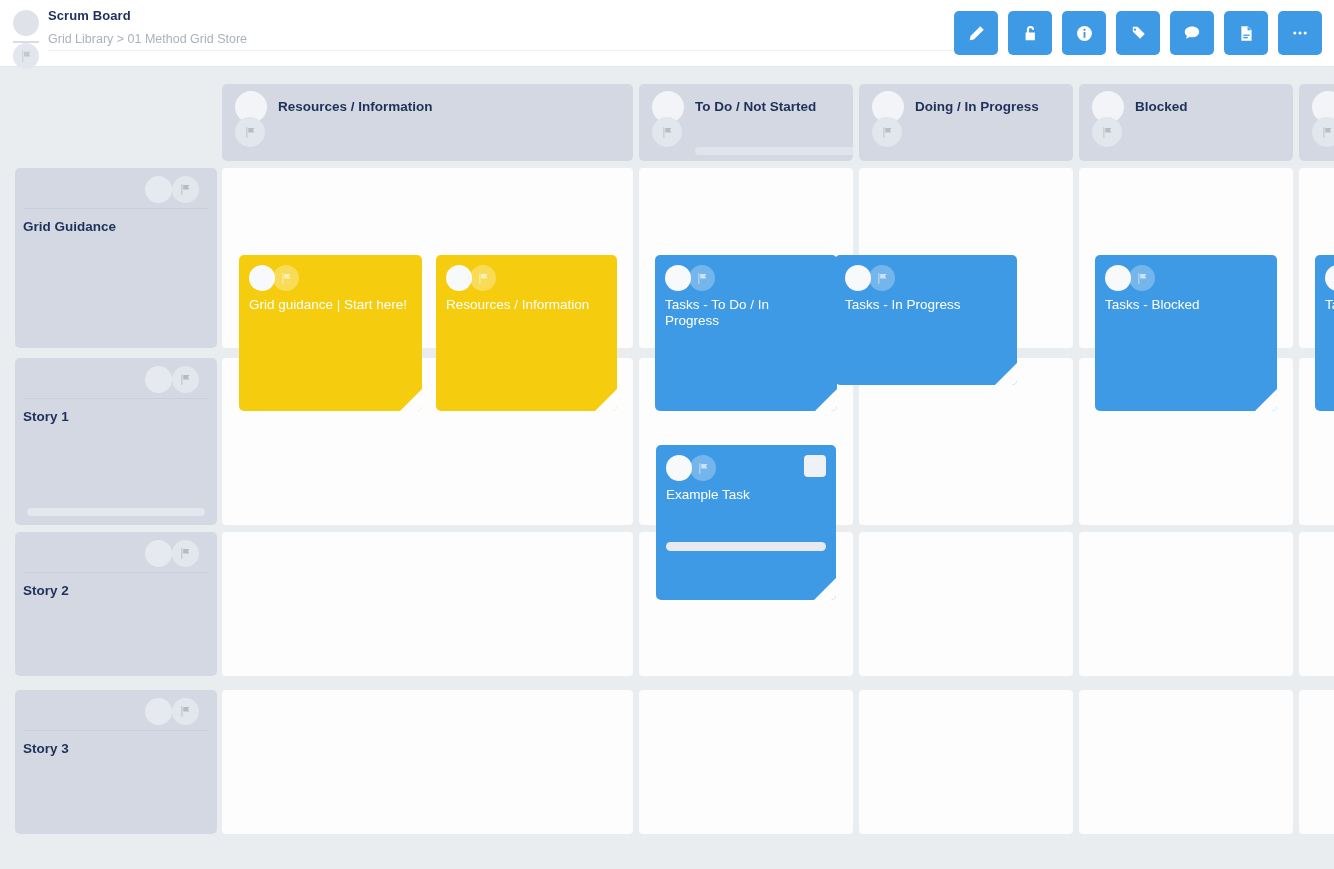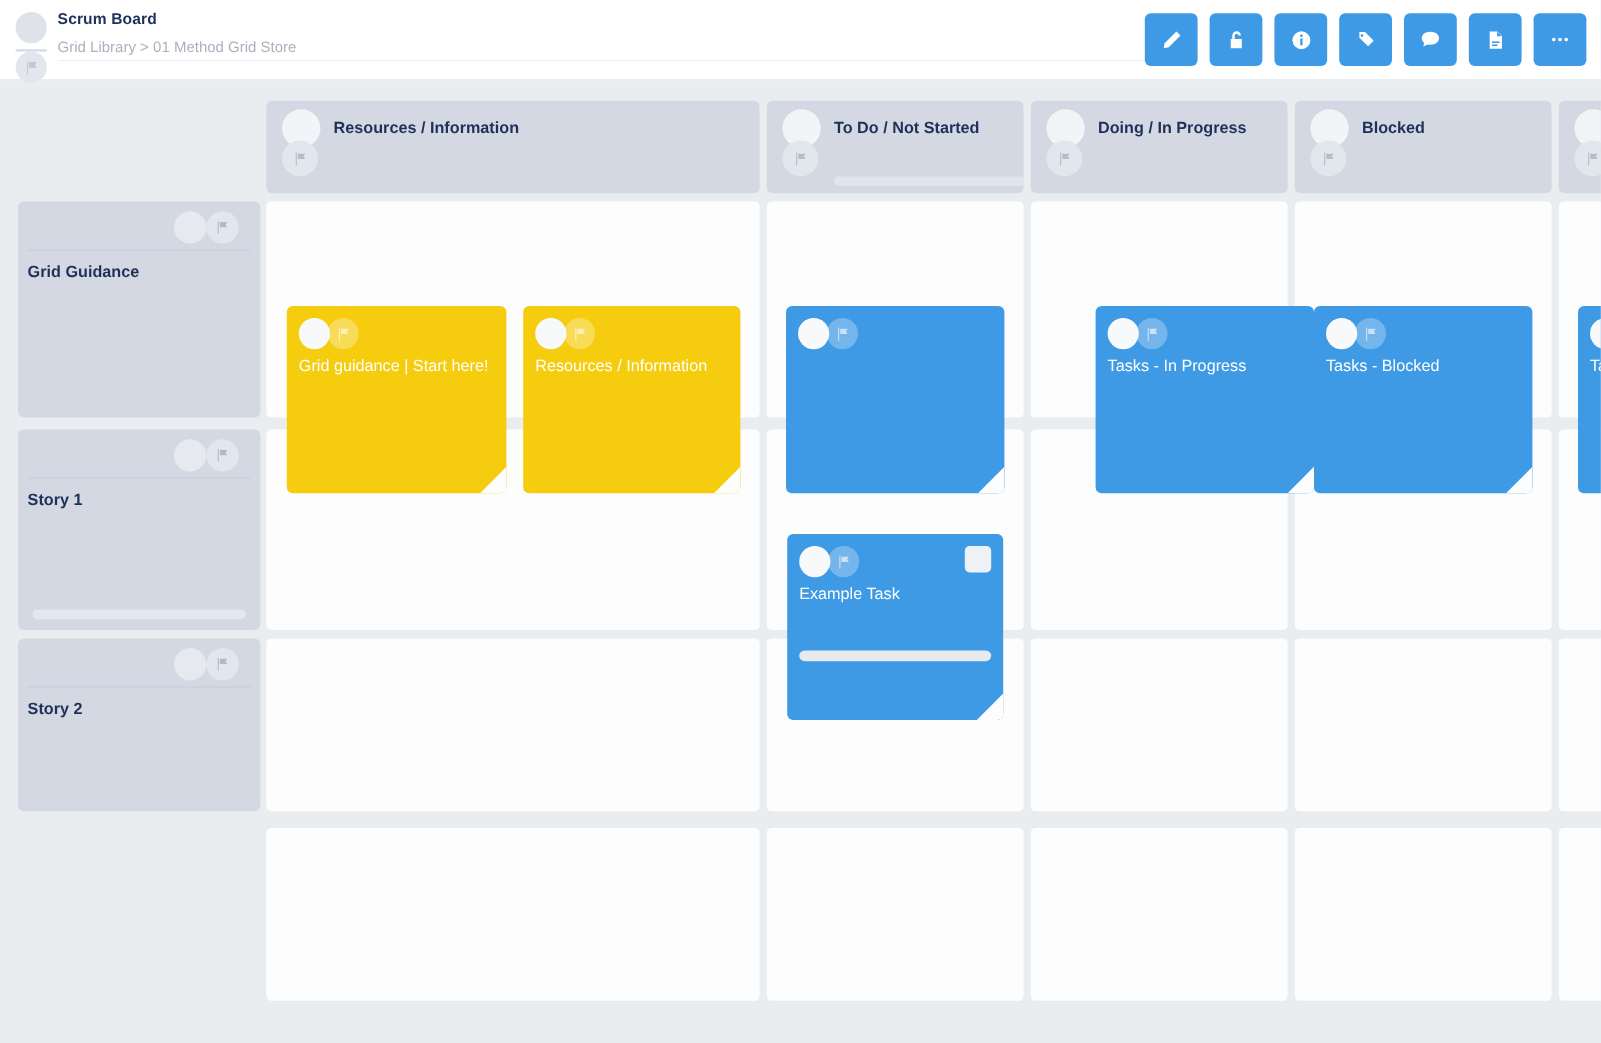--- a/index.html
+++ b/index.html
@@ -432,20 +432,32 @@
       <div class="rh-icons">
         <div class="rh-circle"></div>
         <div class="rh-flag">
           <svg width="13" height="13" viewBox="0 0 16 16">
             <path fill="#8d95a5" d="M3 1.4h1.1v13.2H3zM5.2 2.5h7.6l-1.8 2.7 1.8 2.7H5.2z"></path>
           </svg>
         </div>
       </div>
       <div class="rh-rule"></div>
       <div class="rh-title">Story 2</div>
+    </div>
+    <div class="row-head" style="top: 623px; height: 144px;">
+      <div class="rh-icons">
+        <div class="rh-circle"></div>
+        <div class="rh-flag">
+          <svg width="13" height="13" viewBox="0 0 16 16">
+            <path fill="#8d95a5" d="M3 1.4h1.1v13.2H3zM5.2 2.5h7.6l-1.8 2.7 1.8 2.7H5.2z"></path>
+          </svg>
+        </div>
+      </div>
+      <div class="rh-rule"></div>
+      <div class="rh-title">Story 3</div>
     </div>
     <div class="cell" style="left: 222px; top: 101px; width: 411px; height: 180px;"></div>
     <div class="cell" style="left: 639px; top: 101px; width: 214px; height: 180px;"></div>
     <div class="cell" style="left: 859px; top: 101px; width: 214px; height: 180px;"></div>
     <div class="cell" style="left: 1079px; top: 101px; width: 214px; height: 180px;"></div>
     <div class="cell" style="left: 1299px; top: 101px; width: 214px; height: 180px;"></div>
     <div class="cell" style="left: 222px; top: 291px; width: 411px; height: 167px;"></div>
     <div class="cell" style="left: 639px; top: 291px; width: 214px; height: 167px;"></div>
     <div class="cell" style="left: 859px; top: 291px; width: 214px; height: 167px;"></div>
     <div class="cell" style="left: 1079px; top: 291px; width: 214px; height: 167px;"></div>
@@ -486,23 +498,24 @@
     </div>
     <div class="card blue" style="left: 655px; top: 188px; width: 182px; height: 156px;">
       <div class="card-icons">
         <div class="cd-circle"></div>
         <div class="cd-flag">
           <svg width="13" height="13" viewBox="0 0 16 16">
             <path fill="#ffffff" d="M3 1.4h1.1v13.2H3zM5.2 2.5h7.6l-1.8 2.7 1.8 2.7H5.2z"></path>
           </svg>
         </div>
       </div>
+      <div class="card-title">Tasks - To Do / In Progress</div>
       <div class="card-fold"></div>
     </div>
-    <div class="card blue" style="left: 913px; top: 188px; width: 182px; height: 156px;">
+    <div class="card blue" style="left: 835px; top: 188px; width: 182px; height: 130px;">
       <div class="card-icons">
         <div class="cd-circle"></div>
         <div class="cd-flag">
           <svg width="13" height="13" viewBox="0 0 16 16">
             <path fill="#ffffff" d="M3 1.4h1.1v13.2H3zM5.2 2.5h7.6l-1.8 2.7 1.8 2.7H5.2z"></path>
           </svg>
         </div>
       </div>
       <div class="card-title">Tasks - In Progress</div>
       <div class="card-fold"></div>

